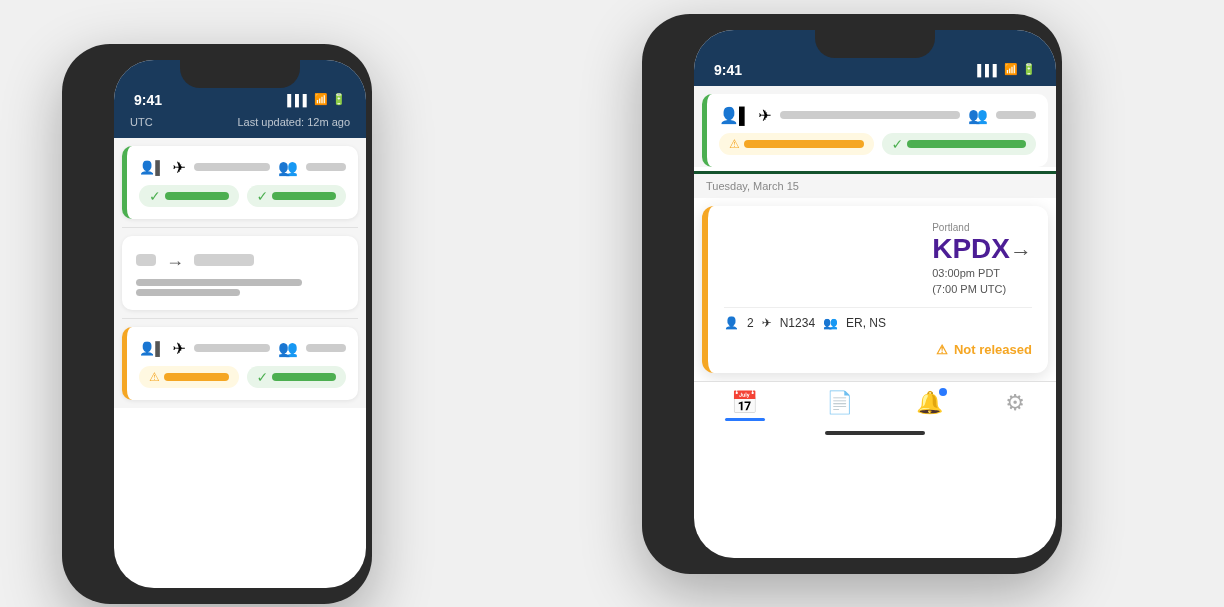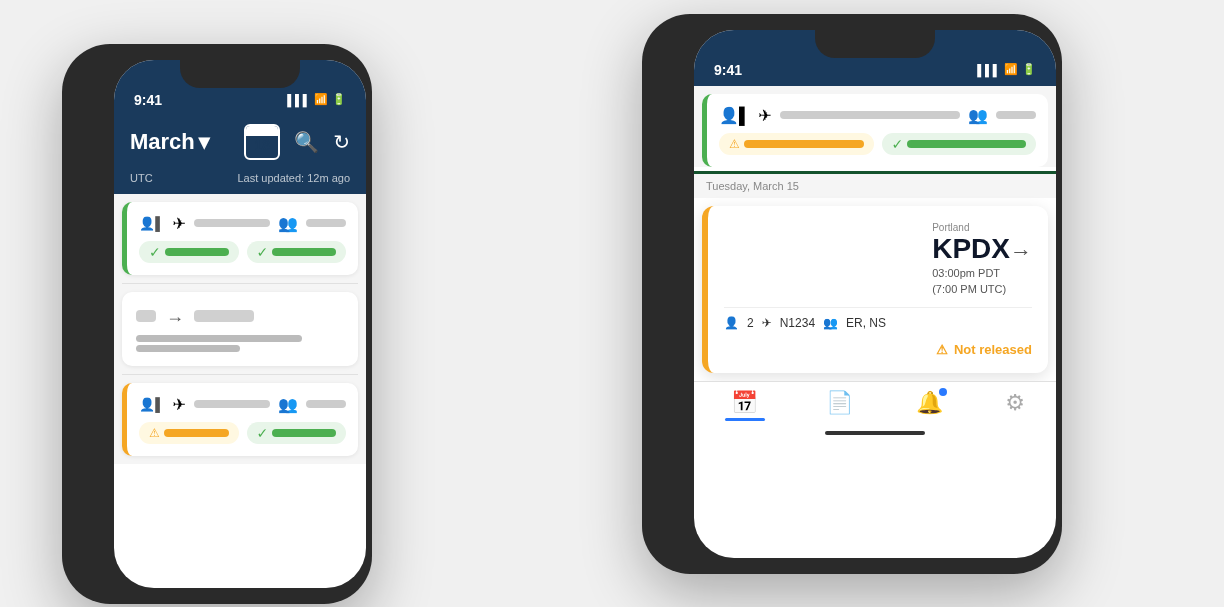--- a/index.html
+++ b/index.html
@@ -388,21 +388,21 @@
 
     .detail-city {
       font-size: 10px;
       color: #888;
       margin-bottom: 2px;
     }
 
     .detail-code {
       font-size: 28px;
       font-weight: 800;
-      color: #0f172a;
+      color: #4c1d95;
       line-height: 1;
     }
 
     .detail-time {
       font-size: 11px;
       color: #555;
       margin-top: 4px;
     }
 
     .detail-arrow {
@@ -497,33 +497,20 @@
 
       <div class="status-bar">
         <span class="status-time">9:41</span>
         <div class="status-icons">
           <span>▌▌▌</span>
           <span>📶</span>
           <span>🔋</span>
         </div>
       </div>
 
-      <div class="app-header">
-        <div class="header-title">
-          <span>March</span>
-          <span>▾</span>
-        </div>
-        <div class="header-actions">
-          <div class="calendar-icon-box">
-            <span class="calendar-date">18</span>
-          </div>
-          <span class="header-icon">🔍</span>
-          <span class="header-icon">↻</span>
-        </div>
-      </div>
 
       <div class="sub-header">
         <span>UTC</span>
         <span>Last updated: 12m ago</span>
       </div>
 
       <div class="content-area">
 
         <div class="flight-card">
           <div class="flight-info-row">

